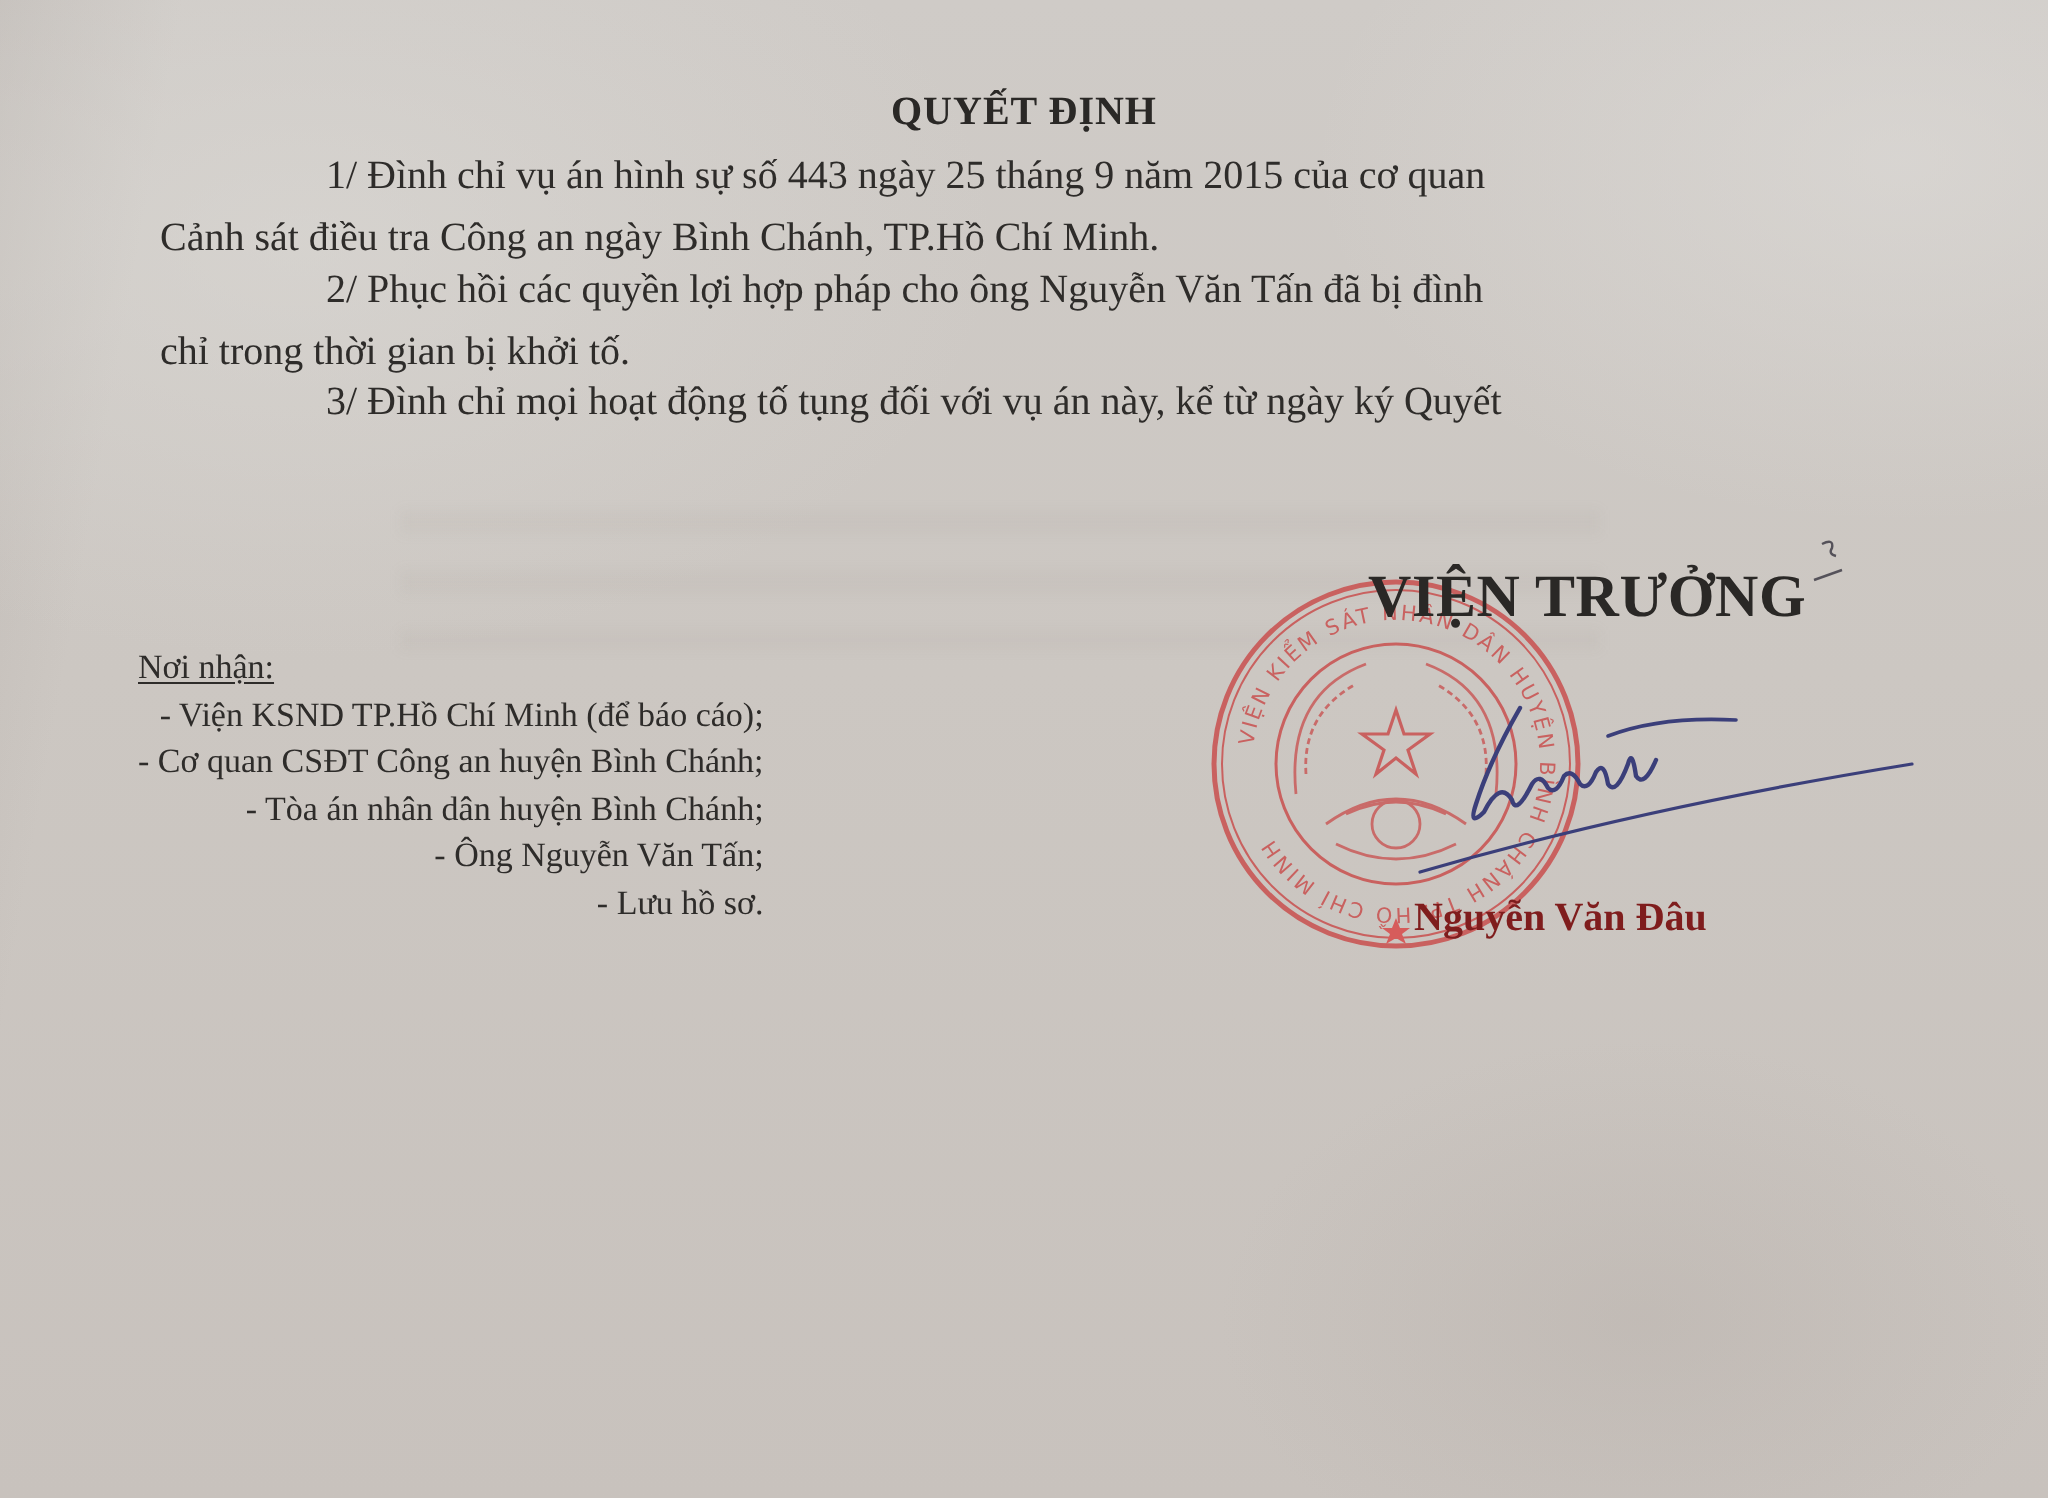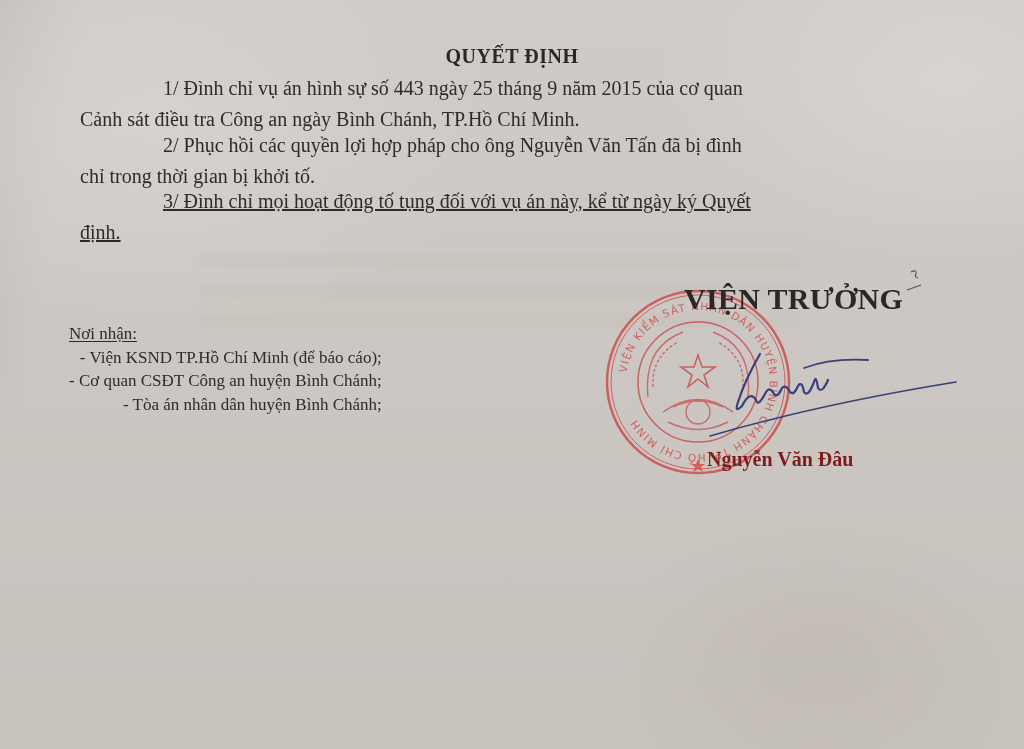--- a/index.html
+++ b/index.html
@@ -53,21 +53,21 @@
       font-size: 20px;
       line-height: 31px;
       text-align: justify;
       color: #2e2c2a;
     }
     .para .first {
       padding-left: 83px;
     }
     .p1 { top: 73px; }
     .p2 { top: 130px; }
-    .p3 { top: 186px; text-decoration: underline; }
+    .p3 { top: 186px; }
 
     .recipients {
       position: absolute;
       left: 69px;
       top: 322px;
       font-size: 17px;
       line-height: 23.5px;
       color: #2e2c2a;
     }
     .recipients .heading {
@@ -139,28 +139,29 @@
   <div>Cảnh sát điều tra Công an ngày Bình Chánh, TP.Hồ Chí Minh.</div>
 </div>
 
 <div class="para p2">
   <div class="first">2/ Phục hồi các quyền lợi hợp pháp cho ông Nguyễn Văn Tấn đã bị đình</div>
   <div>chỉ trong thời gian bị khởi tố.</div>
 </div>
 
 <div class="para p3">
   <div class="first">3/ Đình chỉ mọi hoạt động tố tụng đối với vụ án này, kể từ ngày ký Quyết</div>
-  <div>định.</div>
 </div>
 
 <div class="recipients">
   <span class="heading">Nơi nhận:</span>
   <span class="item">- Viện KSND TP.Hồ Chí Minh (để báo cáo);</span>
   <span class="item">- Cơ quan CSĐT Công an huyện Bình Chánh;</span>
   <span class="item">- Tòa án nhân dân huyện Bình Chánh;</span>
+  <span class="item">- Ông Nguyễn Văn Tấn;</span>
+  <span class="item">- Lưu hồ sơ.</span>
 </div>
 
 <svg class="stamp" viewBox="0 0 190 190" xmlns="http://www.w3.org/2000/svg">
   <defs>
     <path id="sealTextPath" d="M 95,95 m -72,0 a 72,72 0 1,1 144,0 a 72,72 0 1,1 -144,0"></path>
   </defs>
   <circle cx="95" cy="95" r="91" fill="none" stroke="#c9504f" stroke-width="2.5"></circle>
   <circle cx="95" cy="95" r="87" fill="none" stroke="#c9504f" stroke-width="1"></circle>
   <circle cx="95" cy="95" r="60" fill="none" stroke="#c9504f" stroke-width="1.5"></circle>
   <text font-family="DejaVu Sans, sans-serif" font-size="10.5" fill="#c9504f" letter-spacing="1.2">

